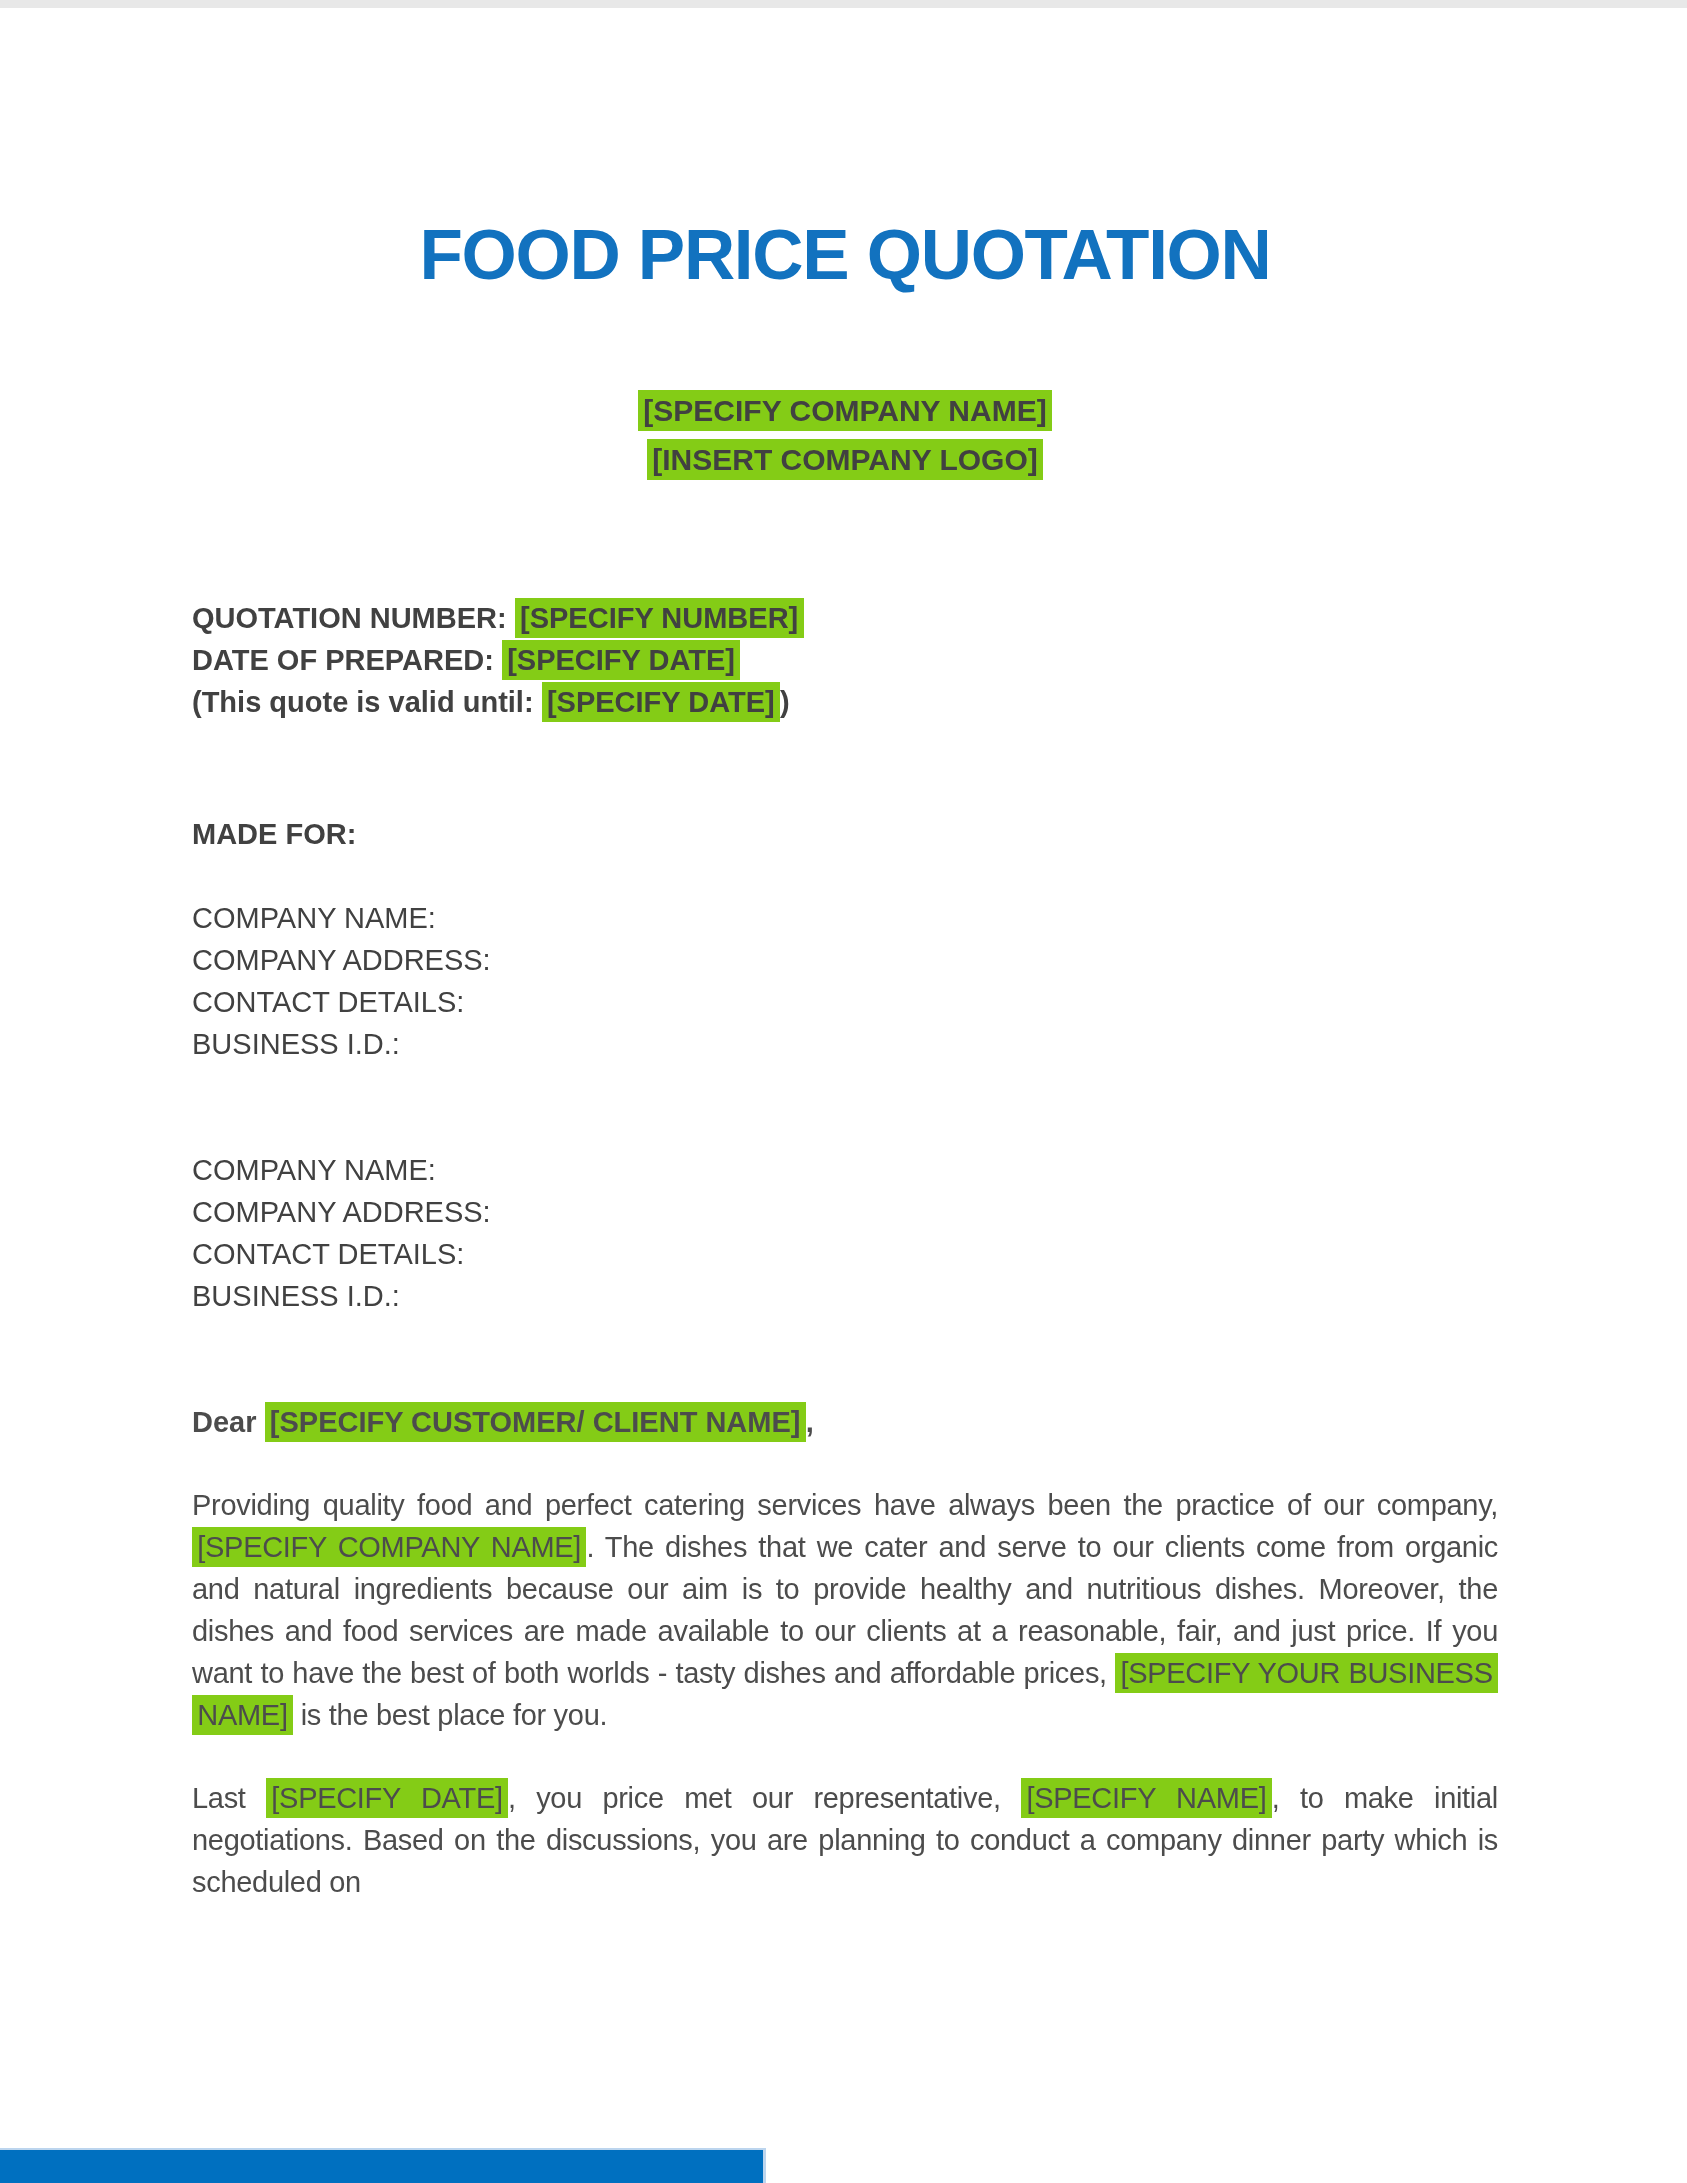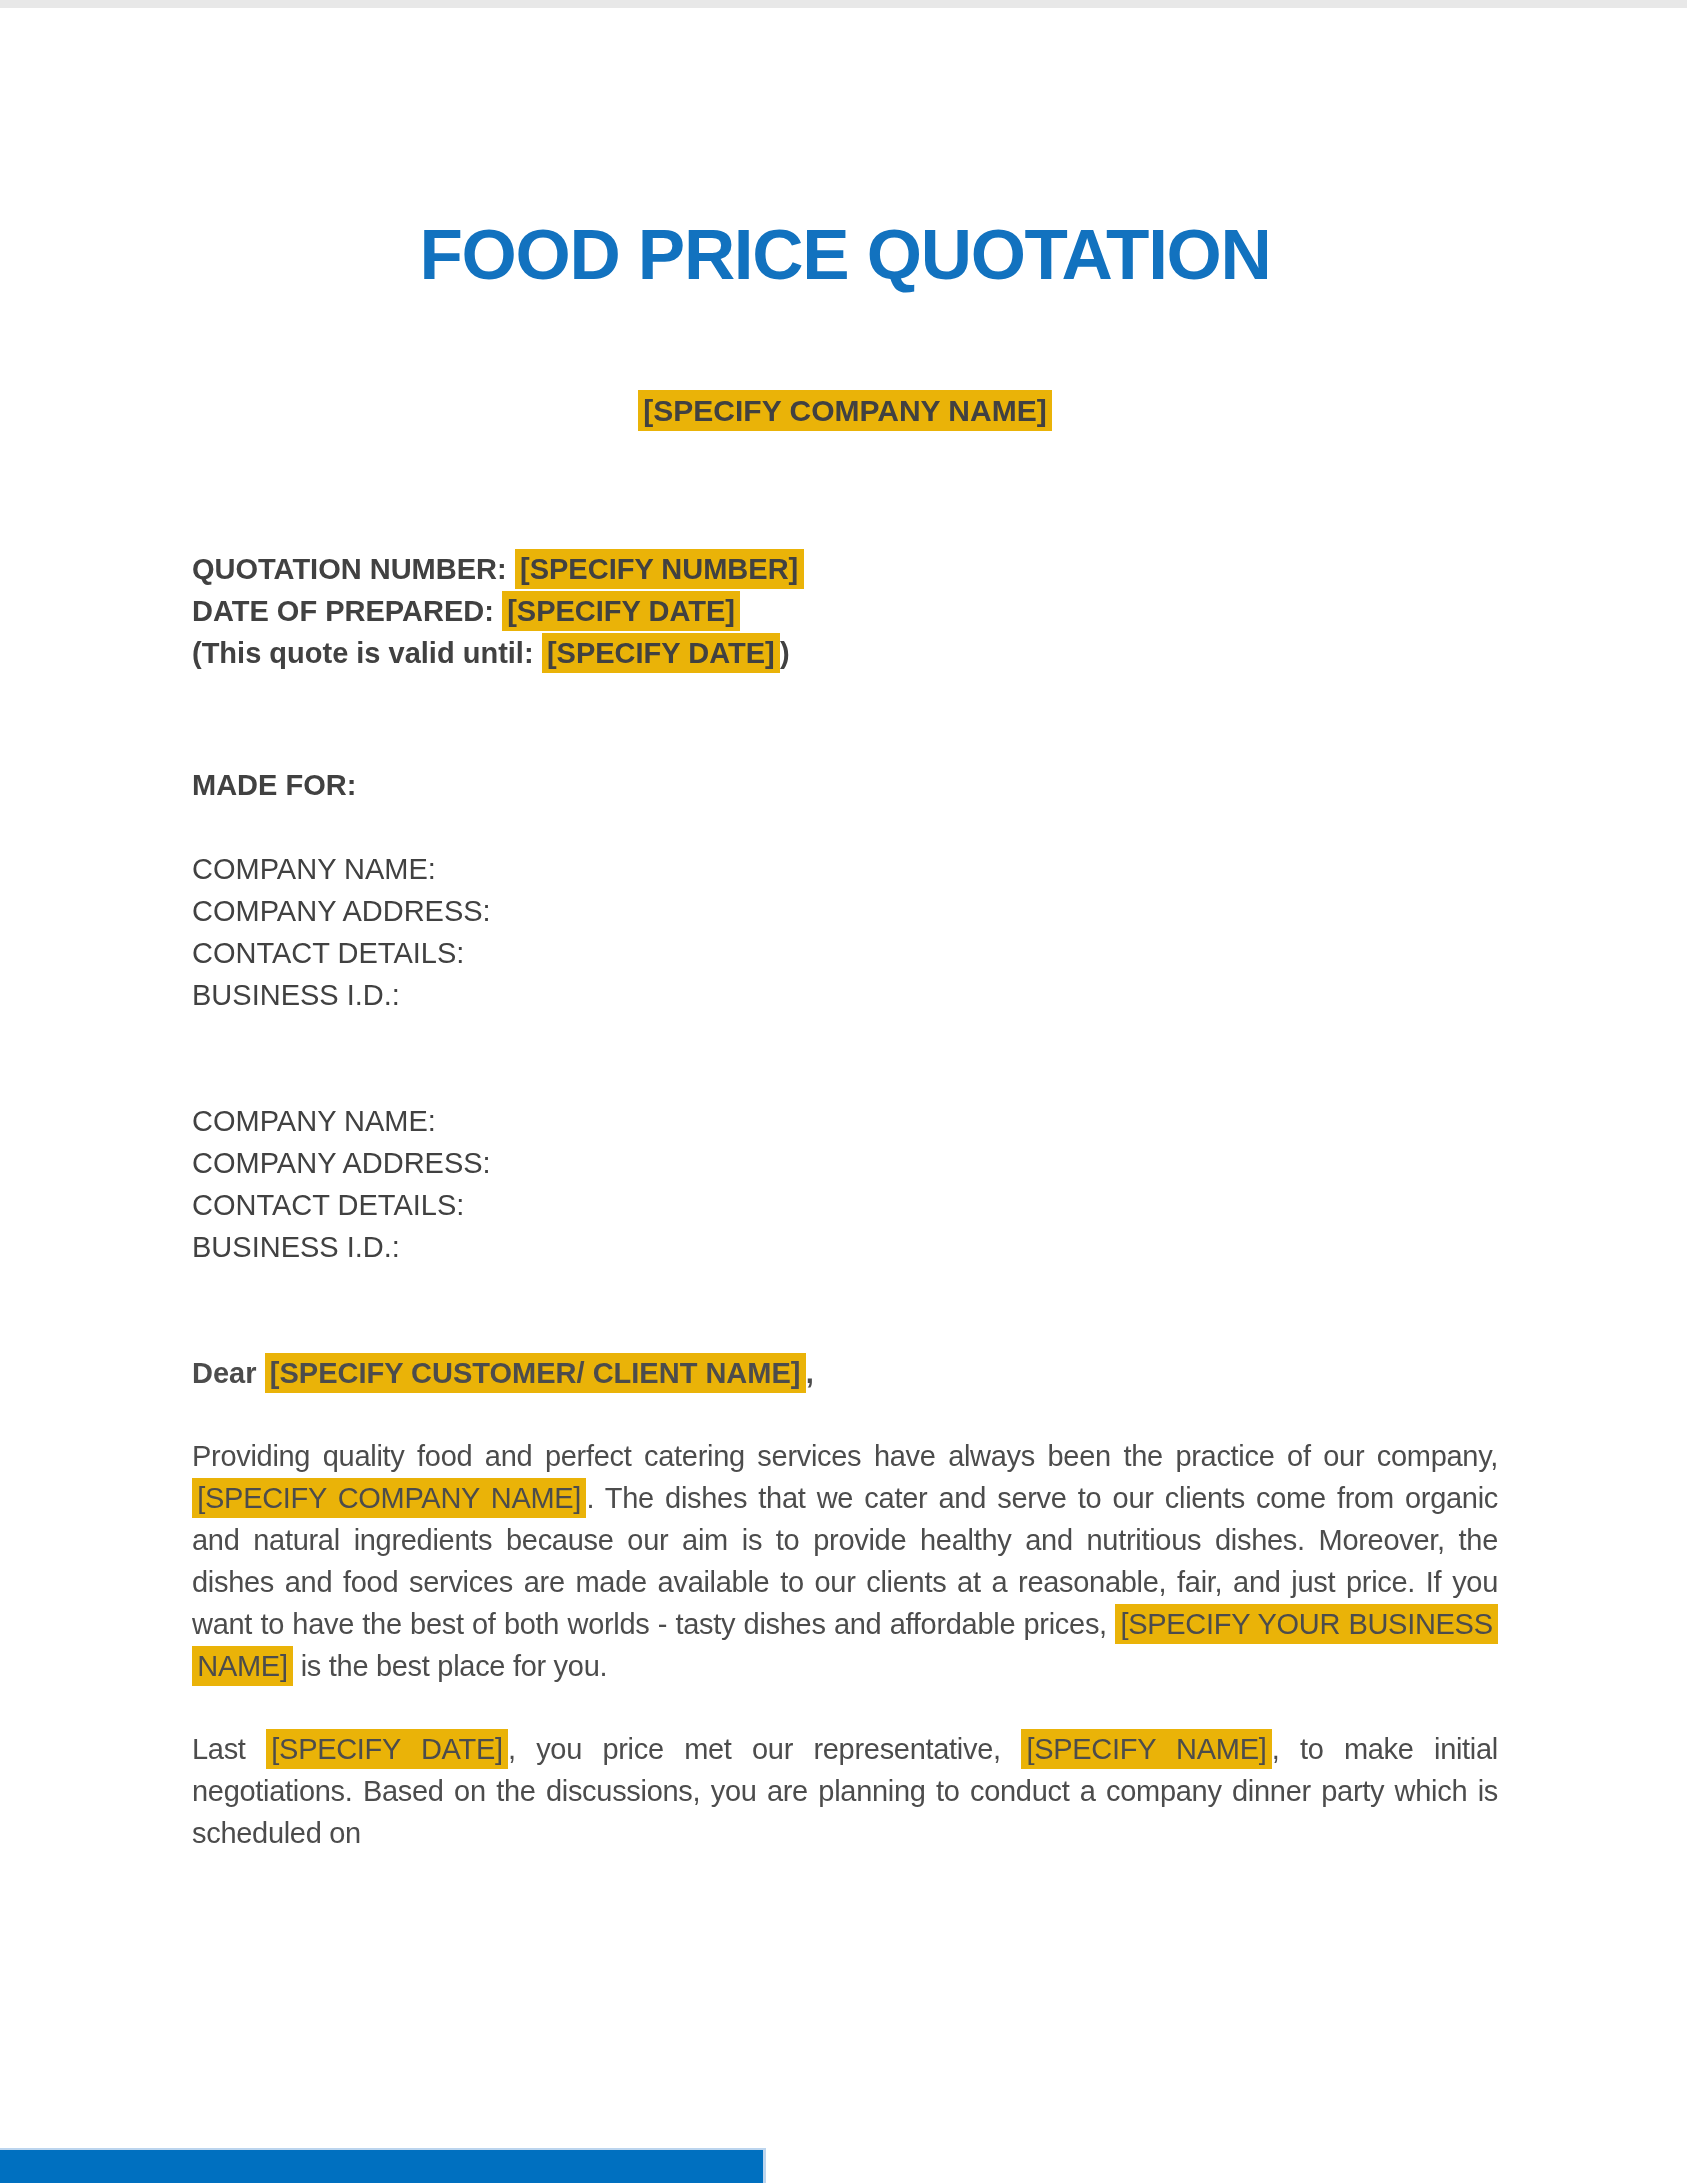--- a/index.html
+++ b/index.html
@@ -24,21 +24,21 @@
     color: #1272BF;
   }
   .center-block { margin-top: 98px; text-align: center; }
   .center-line { line-height: 42px; margin-bottom: 0.7px; }
   .center-line .hl {
     font-weight: bold;
     font-size: 30px;
     color: #414141;
   }
   .hl {
-    background: #eab308;
+    background: #84cc16;
     padding: 4px 5.3px;
     box-decoration-break: clone;
     -webkit-box-decoration-break: clone;
   }
   .quote-info { margin-top: 110px; }
   .info-line {
     font-size: 29px;
     line-height: 42px;
     font-weight: bold;
     color: #414141;
@@ -88,20 +88,23 @@
 <body>
 
 <div class="page">
 
   <h1 class="doc-title">FOOD PRICE QUOTATION</h1>
 
   <div class="center-block">
     <div class="center-line">
       <span class="hl">[SPECIFY COMPANY NAME]</span>
     </div>
+    <div class="center-line">
+      <span class="hl">[INSERT COMPANY LOGO]</span>
+    </div>
   </div>
 
   <div class="quote-info">
     <div class="info-line"><span>QUOTATION NUMBER: </span><span class="hl">[SPECIFY NUMBER]</span></div>
     <div class="info-line"><span>DATE OF PREPARED: </span><span class="hl">[SPECIFY DATE]</span></div>
     <div class="info-line"><span>(This quote is valid until: </span><span class="hl">[SPECIFY DATE]</span><span>)</span></div>
   </div>
 
   <section class="made-for">
     <div class="section-heading">MADE FOR:</div>

